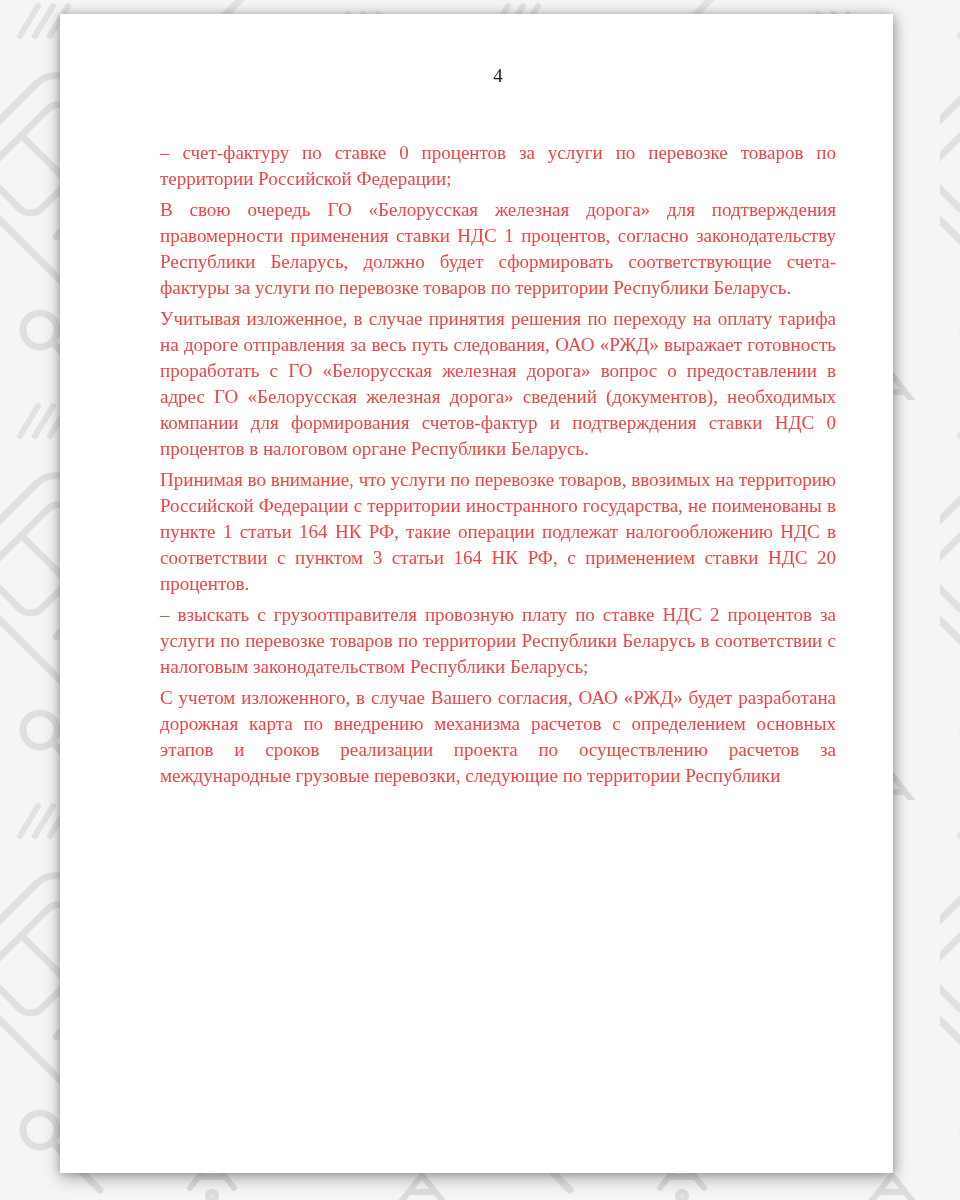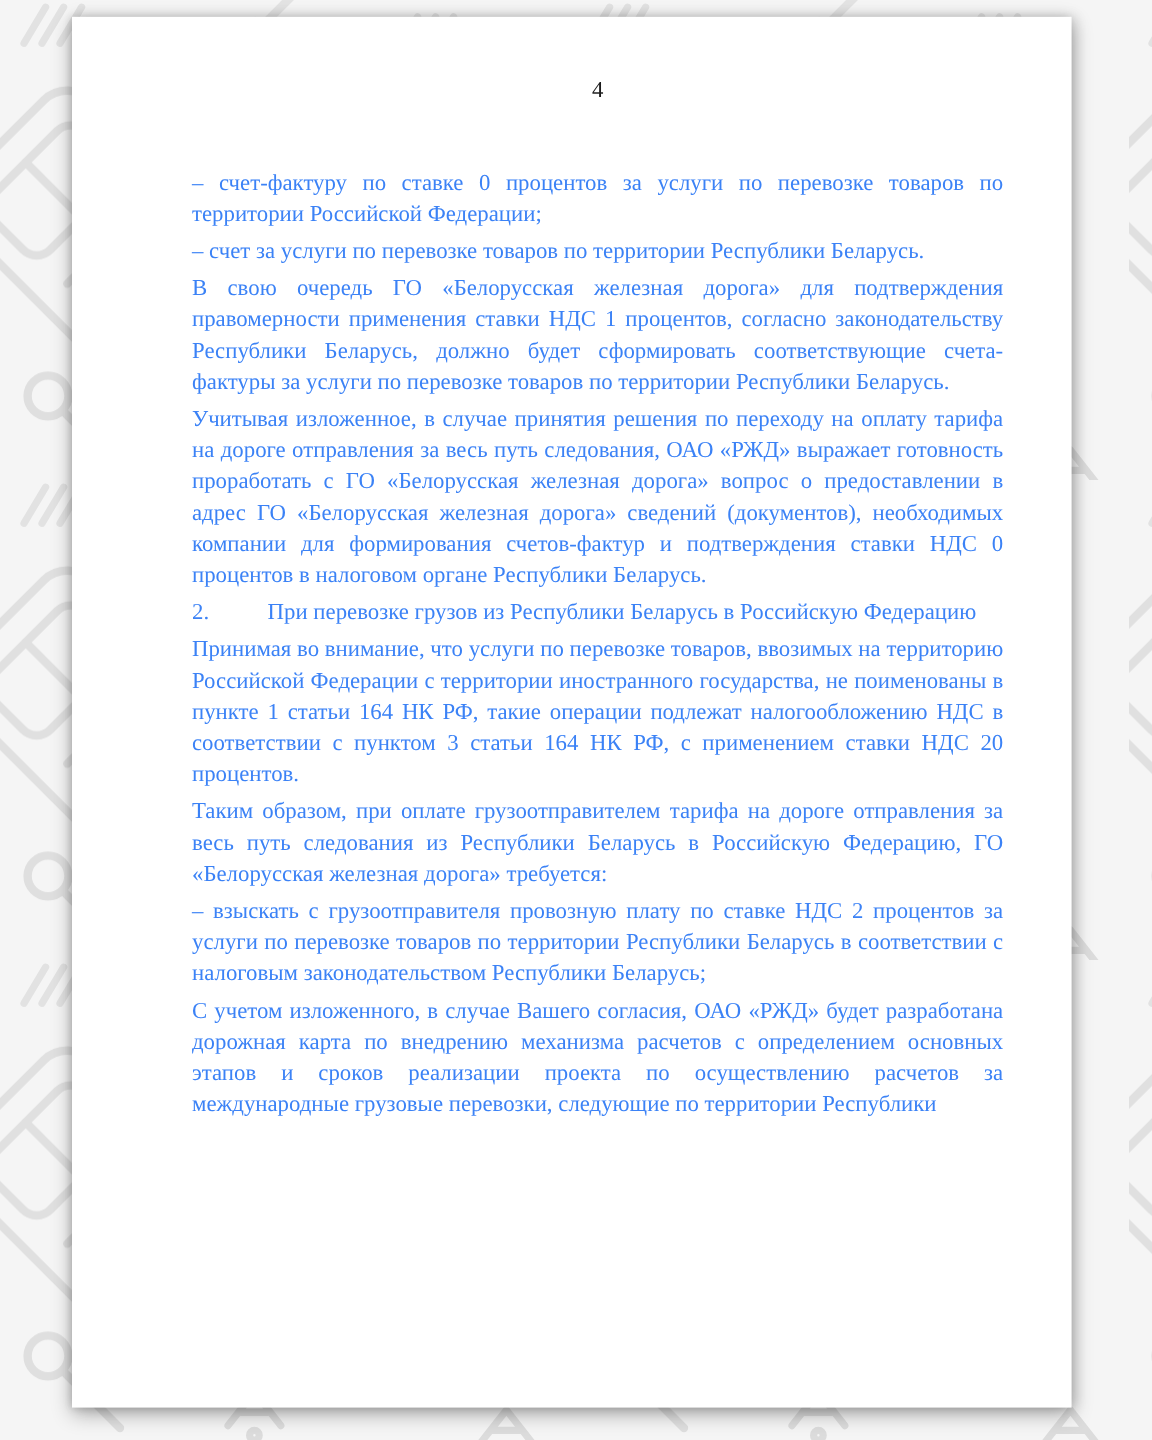--- a/index.html
+++ b/index.html
@@ -17,21 +17,21 @@
     background:#ffffff;
     box-shadow:0 5px 16px rgba(0,0,0,.30), 3px 0 10px rgba(0,0,0,.14), -2px 0 6px rgba(0,0,0,.10);
   }
   .page-number{
     position:absolute; top:49px; left:100px; width:676px;
     text-align:center;
     font-size:19px; line-height:26px; color:#1b1b1b;
   }
   .text-block{
     position:absolute; top:126px; left:100px; width:676px;
-    font-size:19px; line-height:26px; color:#3b82f6;
+    font-size:19px; line-height:26px; color:#ef4444;
   }
   .text-block p{
     margin:0 0 5px 0;
     text-align:justify;
     text-align-last:left;
   }
   .num-marker{display:inline-block; width:63px;}
 </style>
 </head>
 <body>
@@ -91,31 +91,28 @@
   </svg>
 
   <div class="sheet">
 
     <div class="page-number">4</div>
 
     <div class="text-block">
 
       <p>– счет-фактуру по ставке 0 процентов за услуги по перевозке товаров по территории Российской Федерации;</p>
 
-      <p>– счет за услуги по перевозке товаров по территории Республики Беларусь.</p>
 
       <p>В свою очередь ГО «Белорусская железная дорога» для подтверждения правомерности применения ставки НДС 1 процентов, согласно законодательству Республики Беларусь, должно будет сформировать соответствующие счета-фактуры за услуги по перевозке товаров по территории Республики Беларусь.</p>
 
       <p>Учитывая изложенное, в случае принятия решения по переходу на оплату тарифа на дороге отправления за весь путь следования, ОАО «РЖД» выражает готовность проработать с ГО «Белорусская железная дорога» вопрос о предоставлении в адрес ГО «Белорусская железная дорога» сведений (документов), необходимых компании для формирования счетов-фактур и подтверждения ставки НДС 0 процентов в налоговом органе Республики Беларусь.</p>
 
-      <p><span class="num-marker">2.</span><span>При перевозке грузов из Республики Беларусь в Российскую Федерацию</span></p>
 
       <p>Принимая во внимание, что услуги по перевозке товаров, ввозимых на территорию Российской Федерации с территории иностранного государства, не поименованы в пункте 1 статьи 164 НК РФ, такие операции подлежат налогообложению НДС в соответствии с пунктом 3 статьи 164 НК РФ, с применением ставки НДС 20 процентов.</p>
 
-      <p>Таким образом, при оплате грузоотправителем тарифа на дороге отправления за весь путь следования из Республики Беларусь в Российскую Федерацию, ГО «Белорусская железная дорога» требуется:</p>
 
       <p>– взыскать с грузоотправителя провозную плату по ставке НДС 2 процентов за услуги по перевозке товаров по территории Республики Беларусь в соответствии с налоговым законодательством Республики Беларусь;</p>
 
 
       <p>С учетом изложенного, в случае Вашего согласия, ОАО «РЖД» будет разработана дорожная карта по внедрению механизма расчетов с определением основных этапов и сроков реализации проекта  по осуществлению расчетов за международные грузовые перевозки, следующие по территории Республики</p>
 
     </div>
   </div>
 </div>
 

